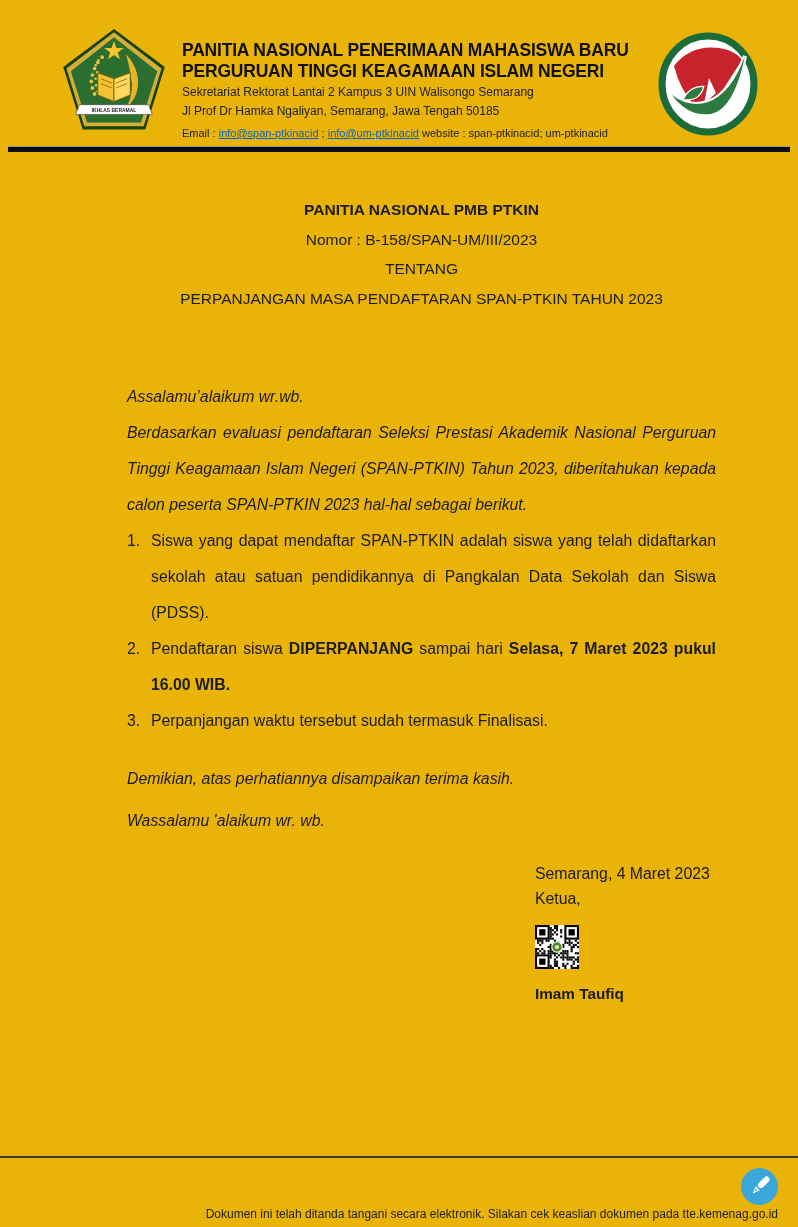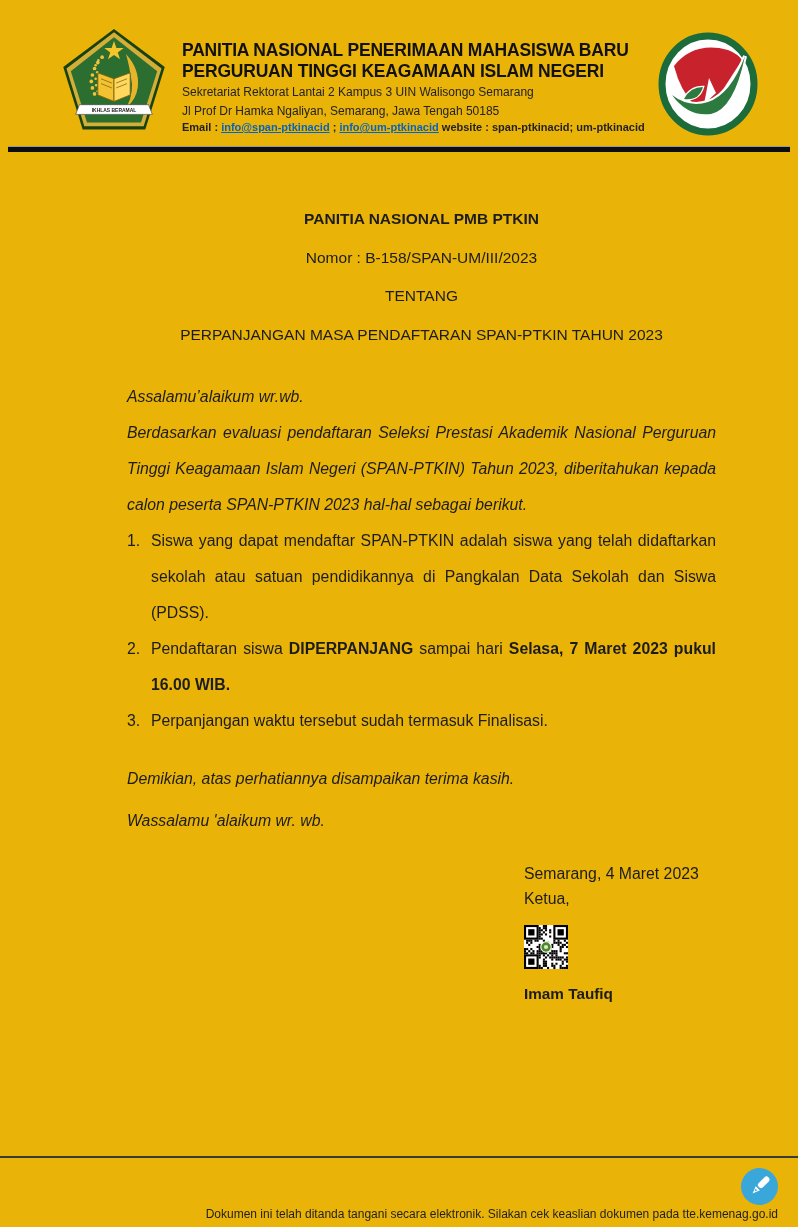--- a/index.html
+++ b/index.html
@@ -9,46 +9,46 @@
     font-family:"Liberation Sans","DejaVu Sans",sans-serif;
     color:#1c1c1c;
   }
 
   
   .letterhead { position:absolute; top:28px; left:60px; right:40px; display:flex; align-items:flex-start; }
   .k-logo { width:108px; height:108px; flex:0 0 108px; }
   .head-text { margin-left:14px; padding-top:12px; flex:1 1 auto; }
   .org { font-weight:bold; font-size:17.5px; line-height:21px; letter-spacing:-0.2px; color:#111; }
   .addr { font-size:12px; line-height:18px; margin-top:1px; color:#222; }
-  .email-line { font-size:11px; font-weight:bold; line-height:15px; margin-top:0; color:#222; }
+  .email-line { font-size:11px; font-weight:normal; line-height:15px; margin-top:6px; color:#222; }
   .email-line a { color:#0563c1; text-decoration:underline; cursor:pointer; }
   .s-logo { width:100px; height:104px; flex:0 0 100px; margin-left:10px; margin-top:4px; }
 
   .rule { position:absolute; top:146px; left:8px; right:8px; height:5px; background:#0d0d0d; border-top:1px solid #9a9a9a; }
 
   
   .title-block { position:absolute; top:194px; left:127px; width:589px; text-align:center; }
   .tb-title { font-size:20px; font-weight:bold; line-height:26px; margin:0 0 10px 0; color:#111; }
-  .tb-line  { font-size:15.5px; line-height:27.5px; margin:11px; }
+  .tb-line  { font-size:15.5px; line-height:27.5px; margin:2px; }
   .tb-bold  { font-weight:bold; }
 
   
   .body-block { position:absolute; top:379px; left:127px; width:589px; font-size:15.8px; line-height:36px; color:#1c1c1c; }
   .body-block p { margin:0;font-style:italic; }
   .italic { font-style:italic; }
   .just { text-align:justify; }
   .olist { margin:0; padding:0; list-style:none; }
   .oli { display:flex; }
   .oli .num { flex:0 0 24px; width:24px; }
   .oli .itxt { flex:1 1 auto; text-align:justify; }
   .closing { margin-top:22px !important; }
   .closing-sal { margin-top:6px !important; }
 
   
-  .signature { position:absolute; top:861px; left:524px; font-size:15.8px; line-height:25px; }
+  .signature { position:absolute; top:861px; left:535px; font-size:15.8px; line-height:25px; }
   .qr { display:block; width:44px; height:44px; margin:14px 0 0 0; }
   .sig-name { font-weight:bold; margin-top:12px; font-size:15.3px; }
 
   
   .footer { position:absolute; left:0; right:0; top:1156px; }
   .foot-rule { height:2px; background:#3a3a3a; width:100%; }
   .foot-row { display:flex; align-items:flex-end; padding:10px 20px 0 27px;flex-direction:column; }
   .foot-icon { width:37px; height:37px; flex:0 0 37px; }
   .foot-text { margin-left:11px; padding-top:2px; }
   .foot-notice { font-size:12px; line-height:15px; color:#1f1f1f; }

